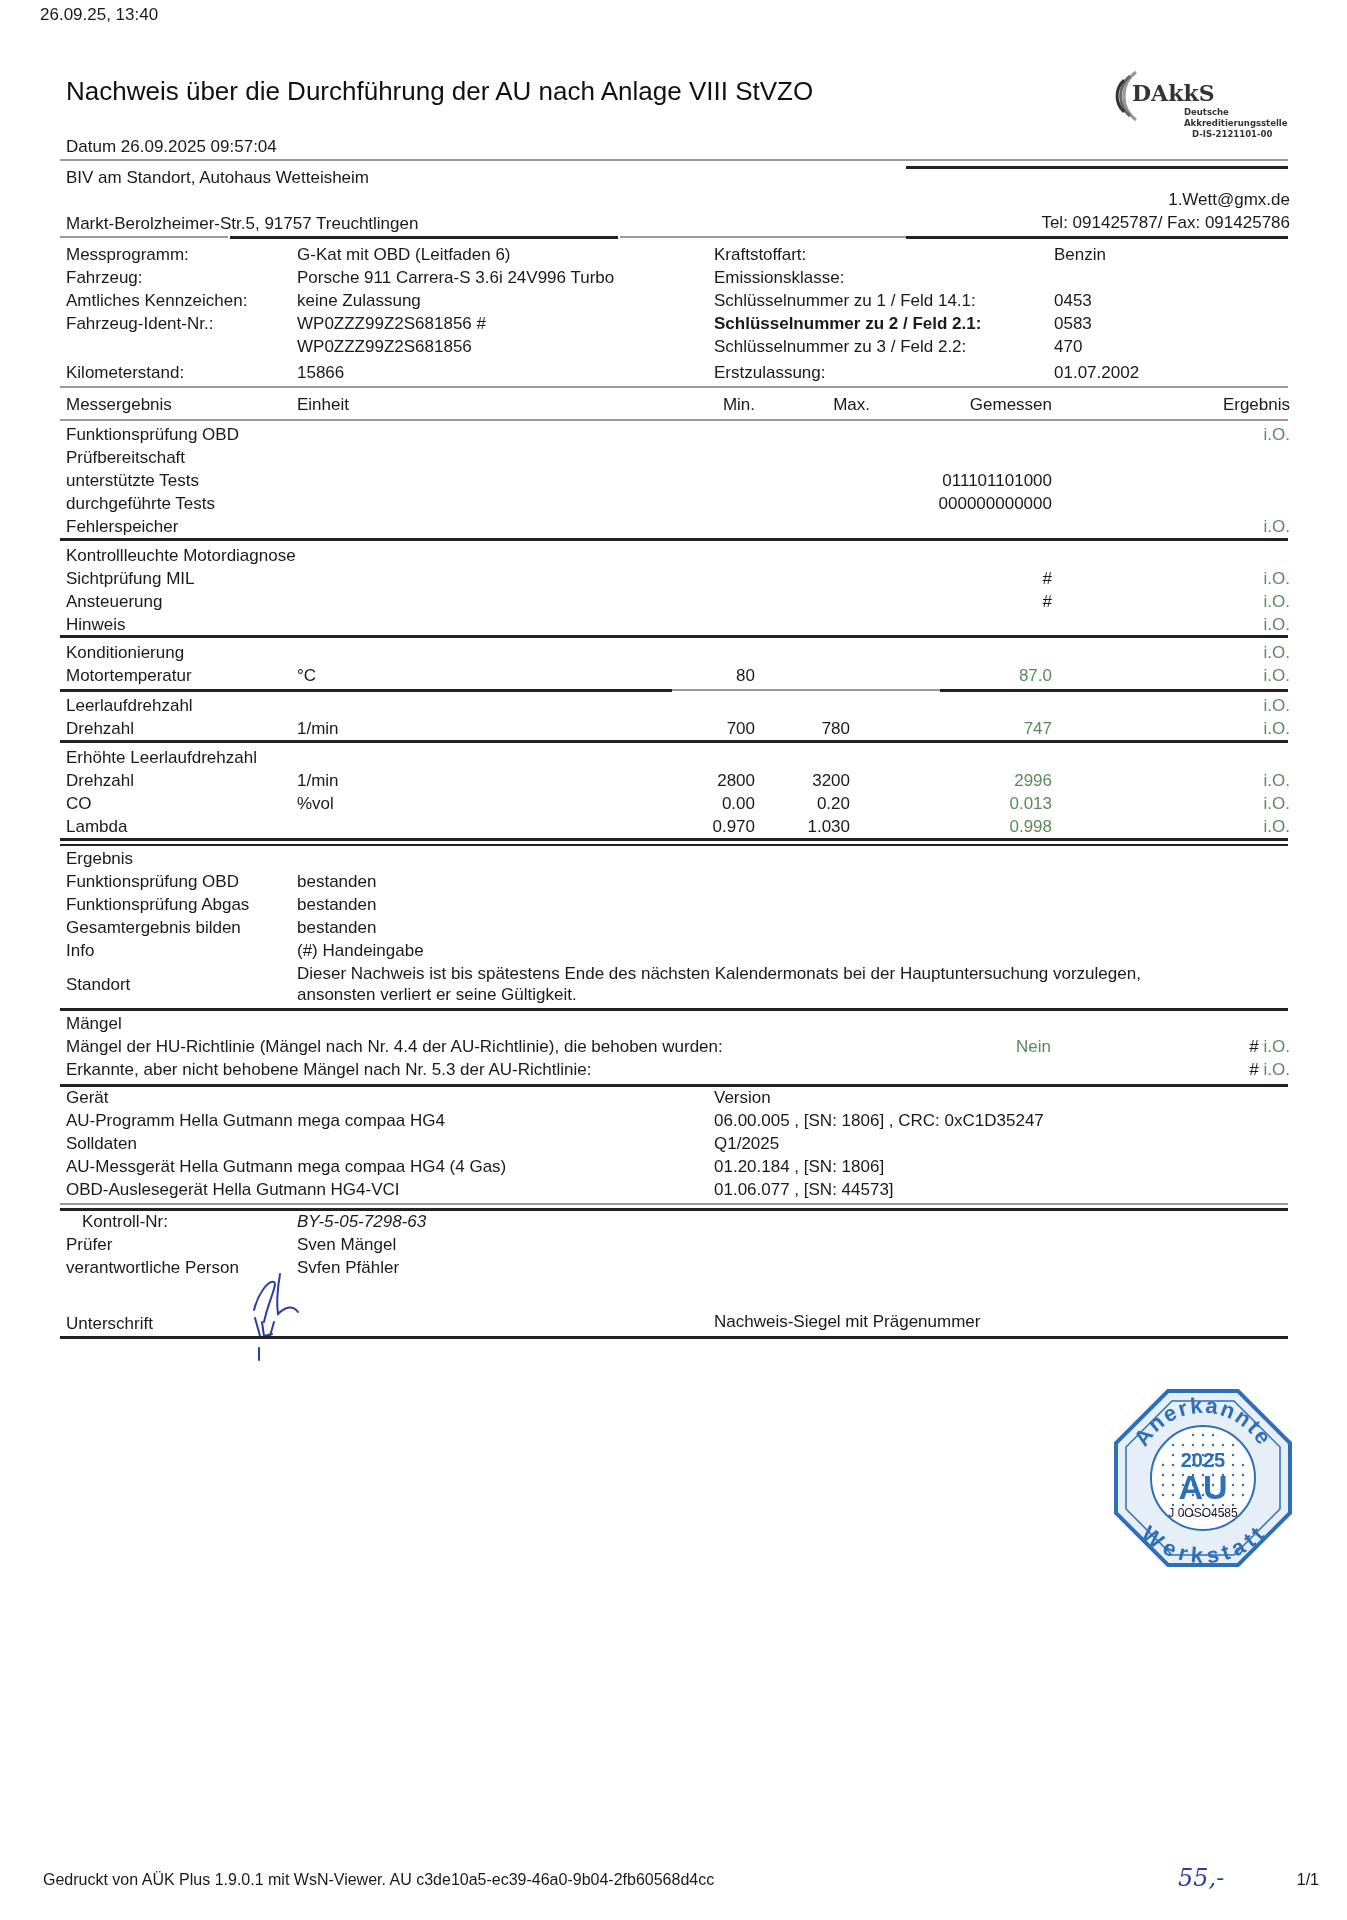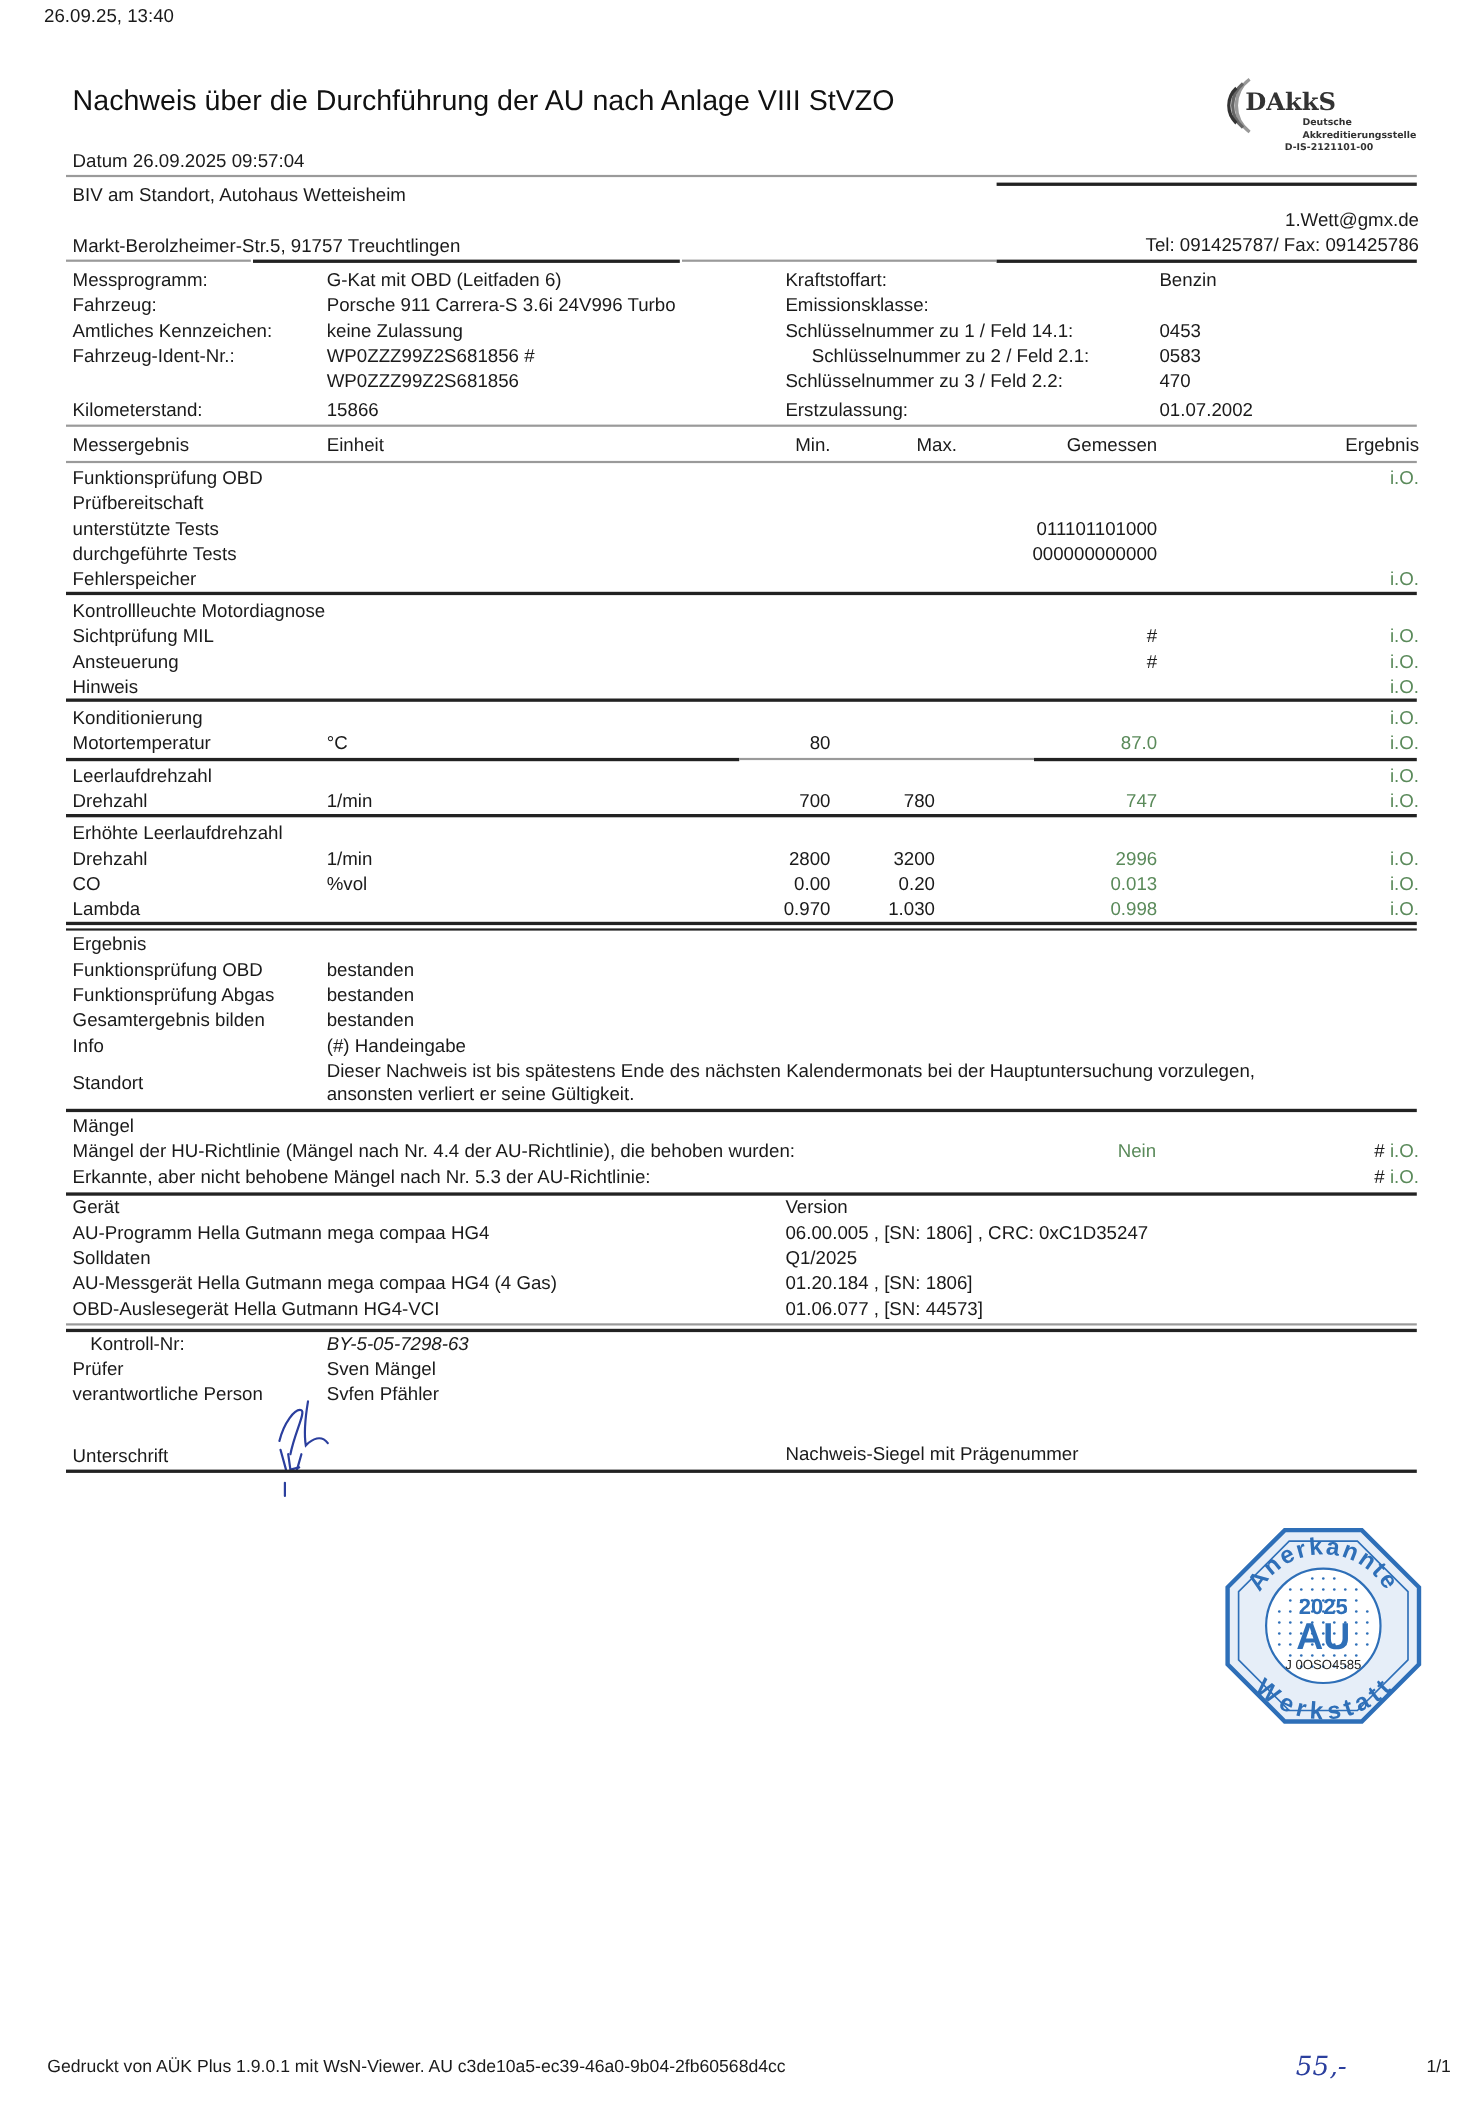--- a/index.html
+++ b/index.html
@@ -34,21 +34,21 @@
 
 <div class="abs" style="left:1108px;top:66px;width:200px;height:80px;">
   <svg width="40" height="60" viewBox="0 0 40 60" style="position:absolute;left:0;top:0;">
     <path d="M28 6 A30 30 0 0 0 28 54" stroke="#999" stroke-width="3" fill="none"></path>
     <path d="M22 10 A26 26 0 0 0 22 50" stroke="#666" stroke-width="3" fill="none"></path>
     <path d="M16 14 A22 22 0 0 0 16 46" stroke="#333" stroke-width="3" fill="none"></path>
   </svg>
   <div class="abs dakks-text" style="left:24px;top:14px;">DAkkS</div>
   <div class="abs dakks-small" style="left:76px;top:41px;">Deutsche</div>
   <div class="abs dakks-small" style="left:76px;top:52px;">Akkreditierungsstelle</div>
-  <div class="abs dakks-small" style="left:60px;top:63px;">D-IS-2121101-00</div>
+  <div class="abs dakks-small" style="left:84px;top:63px;">D-IS-2121101-00</div>
 </div>
 
 <div class="abs" style="left:66px;top:137px;">Datum 26.09.2025 09:57:04</div>
 <div class="hr thin" style="left:60px;top:159px;width:1228px;"></div>
 <div class="hr thick" style="left:906px;top:166px;width:382px;"></div>
 
 <div class="abs" style="left:66px;top:168px;">BIV am Standort,  Autohaus Wetteisheim</div>
 <div class="abs" style="right:57px;top:190px;">1.Wett@gmx.de</div>
 <div class="abs" style="left:66px;top:214px;">Markt-Berolzheimer-Str.5, 91757 Treuchtlingen</div>
 <div class="abs" style="right:57px;top:213px;">Tel: 091425787/  Fax: 091425786</div>
@@ -70,21 +70,21 @@
   <div class="abs" style="left:66px;top:363px;">Kilometerstand:</div>
   <div class="abs" style="left:297px;top:363px;">15866</div>
 </div>
 
 <div>
   <div class="abs" style="left:714px;top:245px;">Kraftstoffart:</div>
   <div class="abs" style="left:1054px;top:245px;">Benzin</div>
   <div class="abs" style="left:714px;top:268px;">Emissionsklasse:</div>
   <div class="abs" style="left:714px;top:291px;">Schlüsselnummer zu 1 / Feld 14.1:</div>
   <div class="abs" style="left:1054px;top:291px;">0453</div>
-  <div class="abs" style="left:738px;top:314px;">Schlüsselnummer zu 2 / Feld 2.1:</div>
+  <div class="abs" style="left:714px;top:314px;font-weight:bold;">Schlüsselnummer zu 2 / Feld 2.1:</div>
   <div class="abs" style="left:1054px;top:314px;">0583</div>
   <div class="abs" style="left:714px;top:337px;">Schlüsselnummer zu 3 / Feld 2.2:</div>
   <div class="abs" style="left:1054px;top:337px;">470</div>
   <div class="abs" style="left:714px;top:363px;">Erstzulassung:</div>
   <div class="abs" style="left:1054px;top:363px;">01.07.2002</div>
 </div>
 <div class="hr thin" style="left:60px;top:386px;width:1228px;"></div>
 
 <div class="row" style="top:395px;">
   <span class="c-label">Messergebnis</span>

